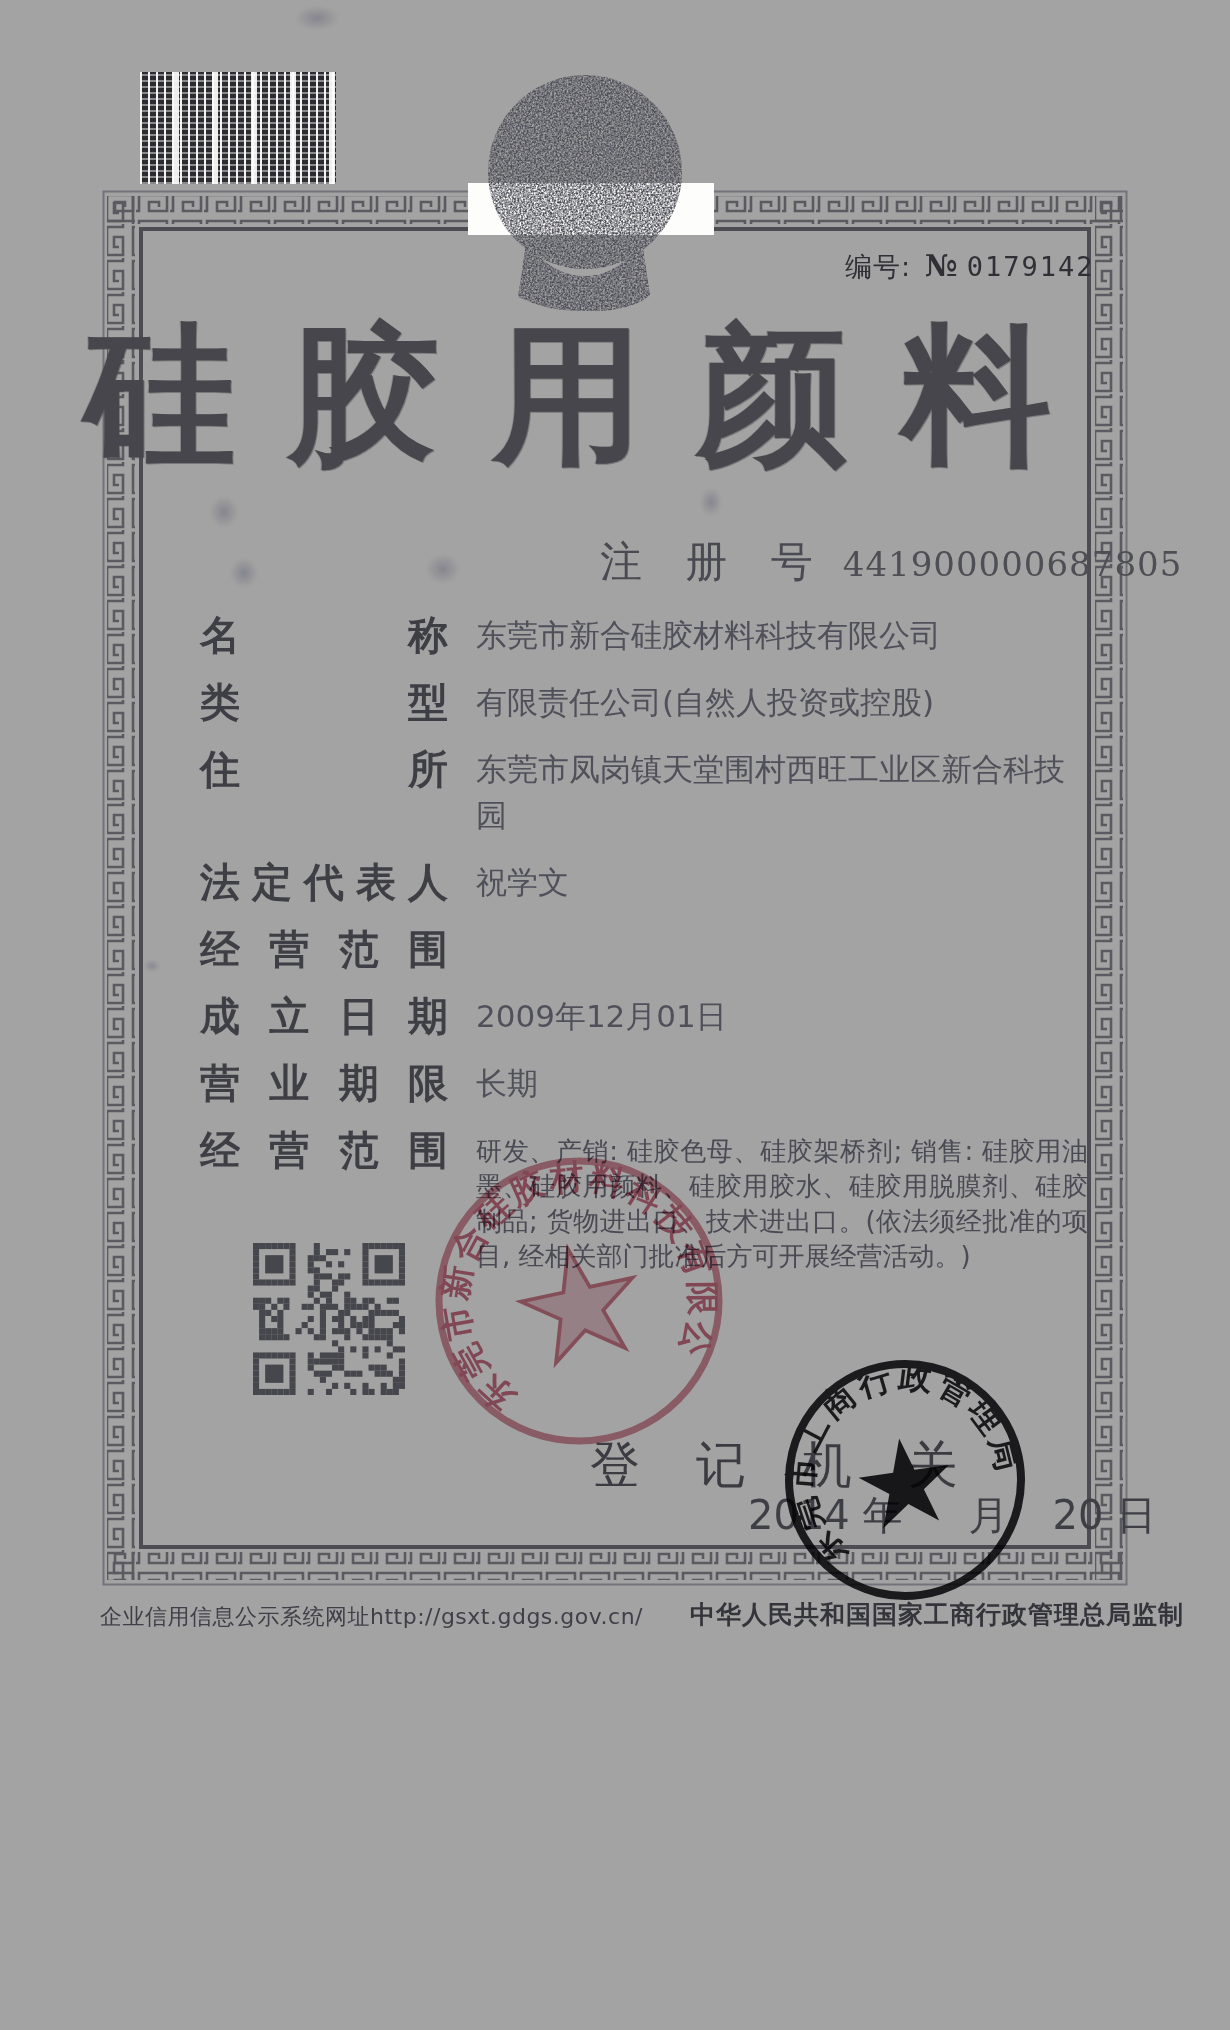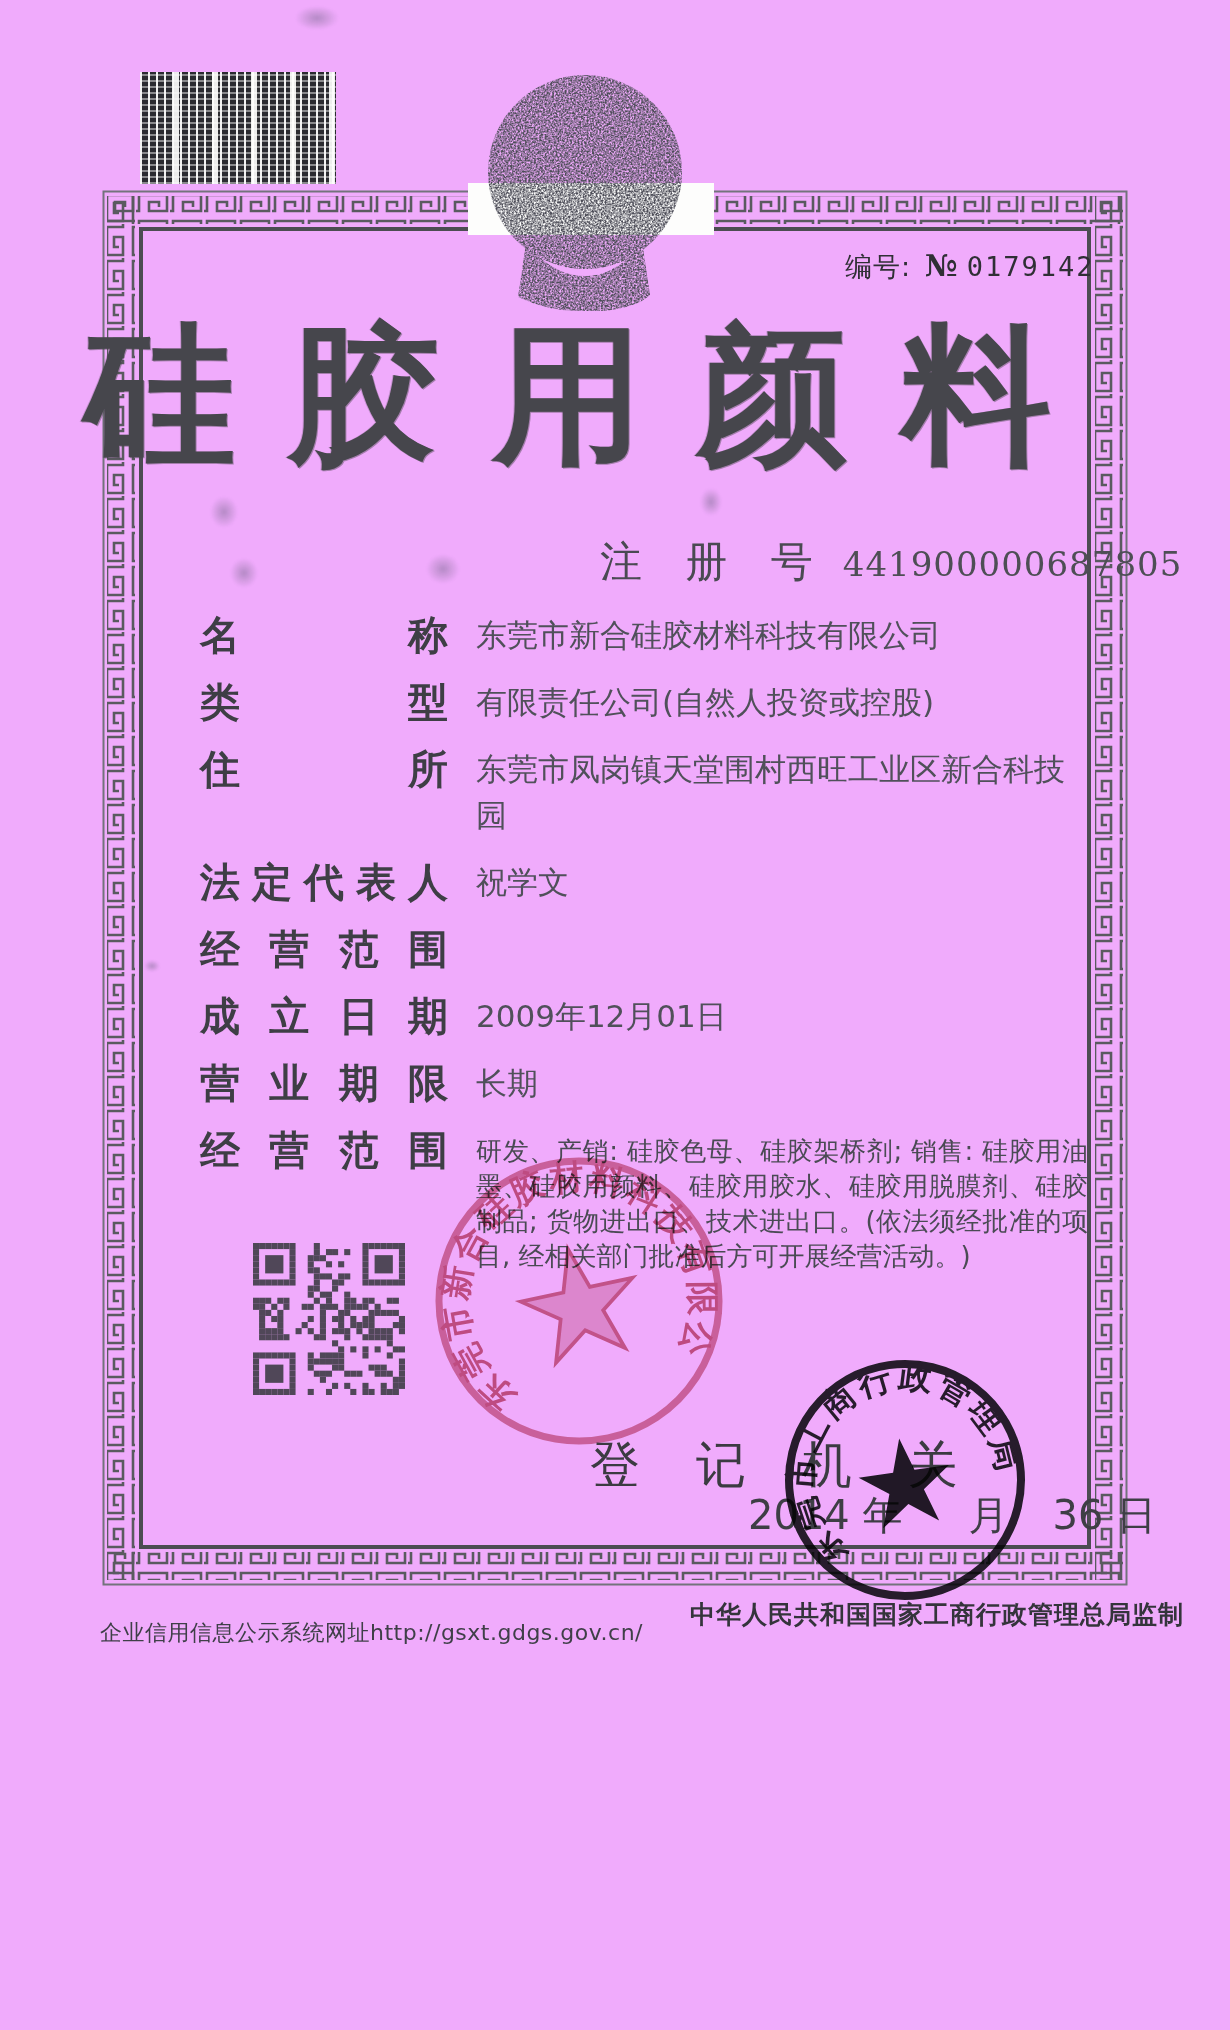--- a/index.html
+++ b/index.html
@@ -1,17 +1,17 @@
 <!DOCTYPE html>
 <html><head>
 <meta charset="utf-8">
 <style>
   html,body{margin:0;padding:0;background:#ffffff;}
   .page{position:relative;width:1230px;height:2030px;margin:0 auto;overflow:hidden;
-        background:#f0abfc;font-family:"DejaVu Sans",sans-serif;color:#3c3c42;}
+        background:#a3a3a3;font-family:"DejaVu Sans",sans-serif;color:#3c3c42;}
   
   .barcode{position:absolute;left:140px;top:72px;width:196px;height:112px;
     background:
       repeating-linear-gradient(90deg, rgba(253,253,252,.95) 0 2px, transparent 2px 8px),
       repeating-linear-gradient(90deg, transparent 0 33px, rgba(253,253,252,.92) 33px 39px),
       repeating-linear-gradient(0deg, rgba(253,253,252,.45) 0 2px, transparent 2px 6px),
       #2b2b30;
     filter:blur(.4px);}
   
   .emblem-mask{position:absolute;left:468px;top:183px;width:246px;height:52px;background:#fdfdfc;}
@@ -43,21 +43,21 @@
   .seal-red{position:absolute;left:424px;top:1146px;width:310px;height:310px;
             transform:rotate(-12deg);mix-blend-mode:multiply;opacity:.9;}
   .seal-black{position:absolute;left:775px;top:1350px;width:260px;height:260px;
             transform:rotate(-8deg);opacity:.95;mix-blend-mode:multiply;}
   
   .auth{position:absolute;top:1432px;left:590px;font-size:50px;letter-spacing:20px;font-weight:400;color:#3b3b41;white-space:nowrap;}
   .date{position:absolute;top:1488px;left:748px;font-size:40px;color:#3e3e45;white-space:nowrap;}
   .date .m{margin-left:66px;}
   .date .d{margin-left:44px;}
   
-  .footer-left{position:absolute;top:1602px;left:100px;font-size:22px;color:#3f3f48;letter-spacing:.5px;margin-top:16px;}
+  .footer-left{position:absolute;top:1602px;left:100px;font-size:22px;color:#3f3f48;letter-spacing:.5px;}
   .footer-right{position:absolute;top:1598px;left:690px;font-size:25px;font-weight:700;color:#34343b;letter-spacing:1px;}
   
   .art{position:absolute;background:radial-gradient(rgba(85,85,110,.38),transparent 70%);filter:blur(1px);}
 </style>
 </head>
 <body>
 
 <div class="page">
 
   <svg class="frame" width="1026" height="1396" viewBox="0 0 1026 1396">
@@ -395,21 +395,21 @@
     <polygon points="0,-48 10.8,-14.8 45.6,-14.8 17.4,5.7 28.2,38.8 0,18.3 -28.2,38.8 -17.4,5.7 -45.6,-14.8 -10.8,-14.8" transform="translate(155,162) scale(1.25)" fill="#cf8496" fill-opacity=".5" stroke="#c96b7e" stroke-width="3"></polygon>
     <path id="arcR" d="M76,234 A112,112 0 1 1 234,234" fill="none"></path>
     <text font-size="34" font-weight="600" fill="#c45f75" letter-spacing="3">
       <textPath href="#arcR">东莞市新合硅胶材料科技有限公司</textPath>
     </text>
   </svg>
 
   <div class="auth">登 记 机 关</div>
 
   <div class="date">
-    <span>2014 年</span><span class="m">月</span><span class="d">36 日</span>
+    <span>2014 年</span><span class="m">月</span><span class="d">20 日</span>
   </div>
 
   <svg class="seal-black" viewBox="0 0 260 260">
     <circle cx="130" cy="130" r="116" fill="none" stroke="#1d1d20" stroke-width="8"></circle>
     <polygon points="0,-48 10.8,-14.8 45.6,-14.8 17.4,5.7 28.2,38.8 0,18.3 -28.2,38.8 -17.4,5.7 -45.6,-14.8 -10.8,-14.8" transform="translate(130,136)" fill="#17171a"></polygon>
     <path id="arcB" d="M65,195 A92,92 0 1 1 195,195" fill="none"></path>
     <text font-size="33" font-weight="700" fill="#1d1d20" letter-spacing="4">
       <textPath href="#arcB">东莞市工商行政管理局</textPath>
     </text>
   </svg>

